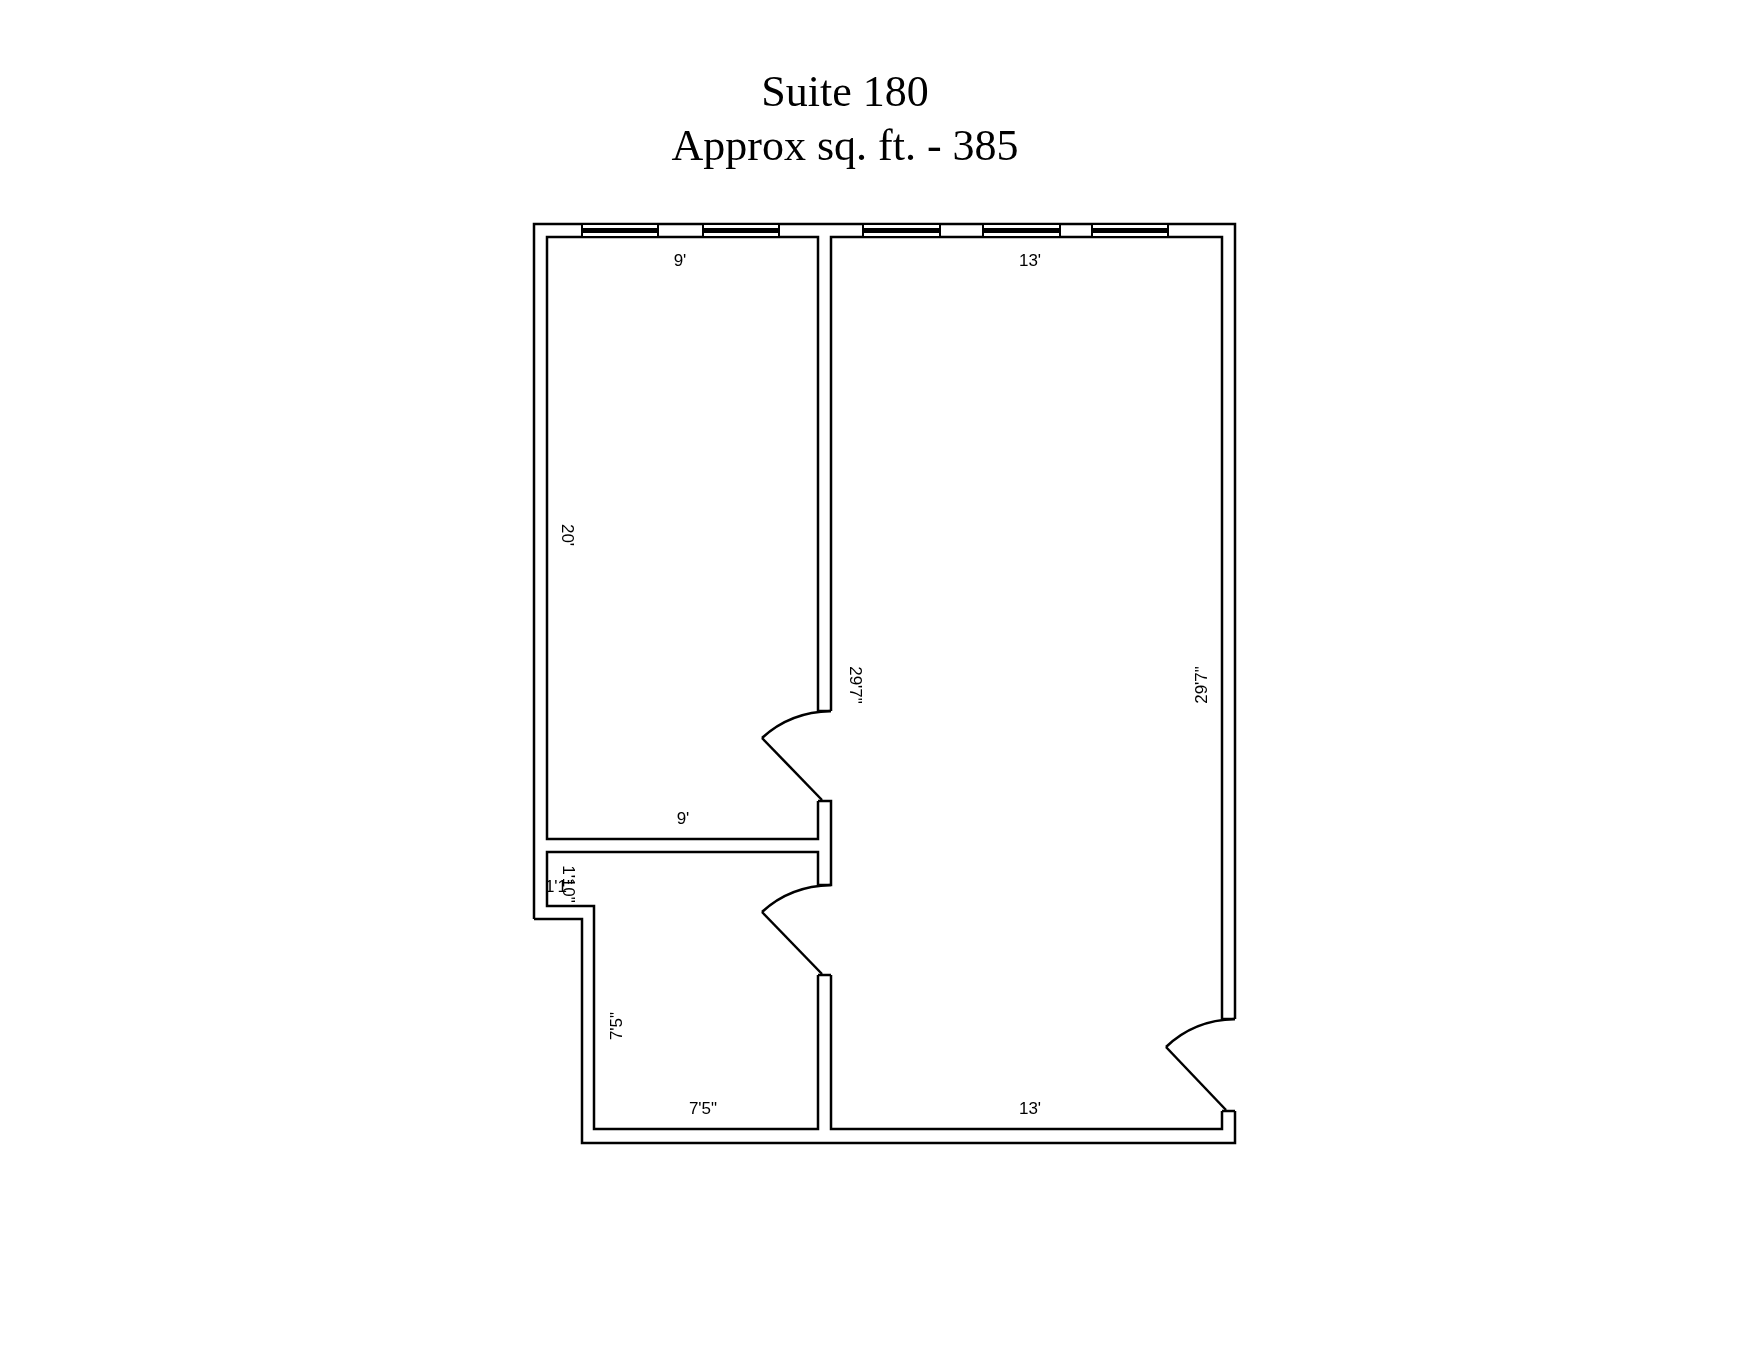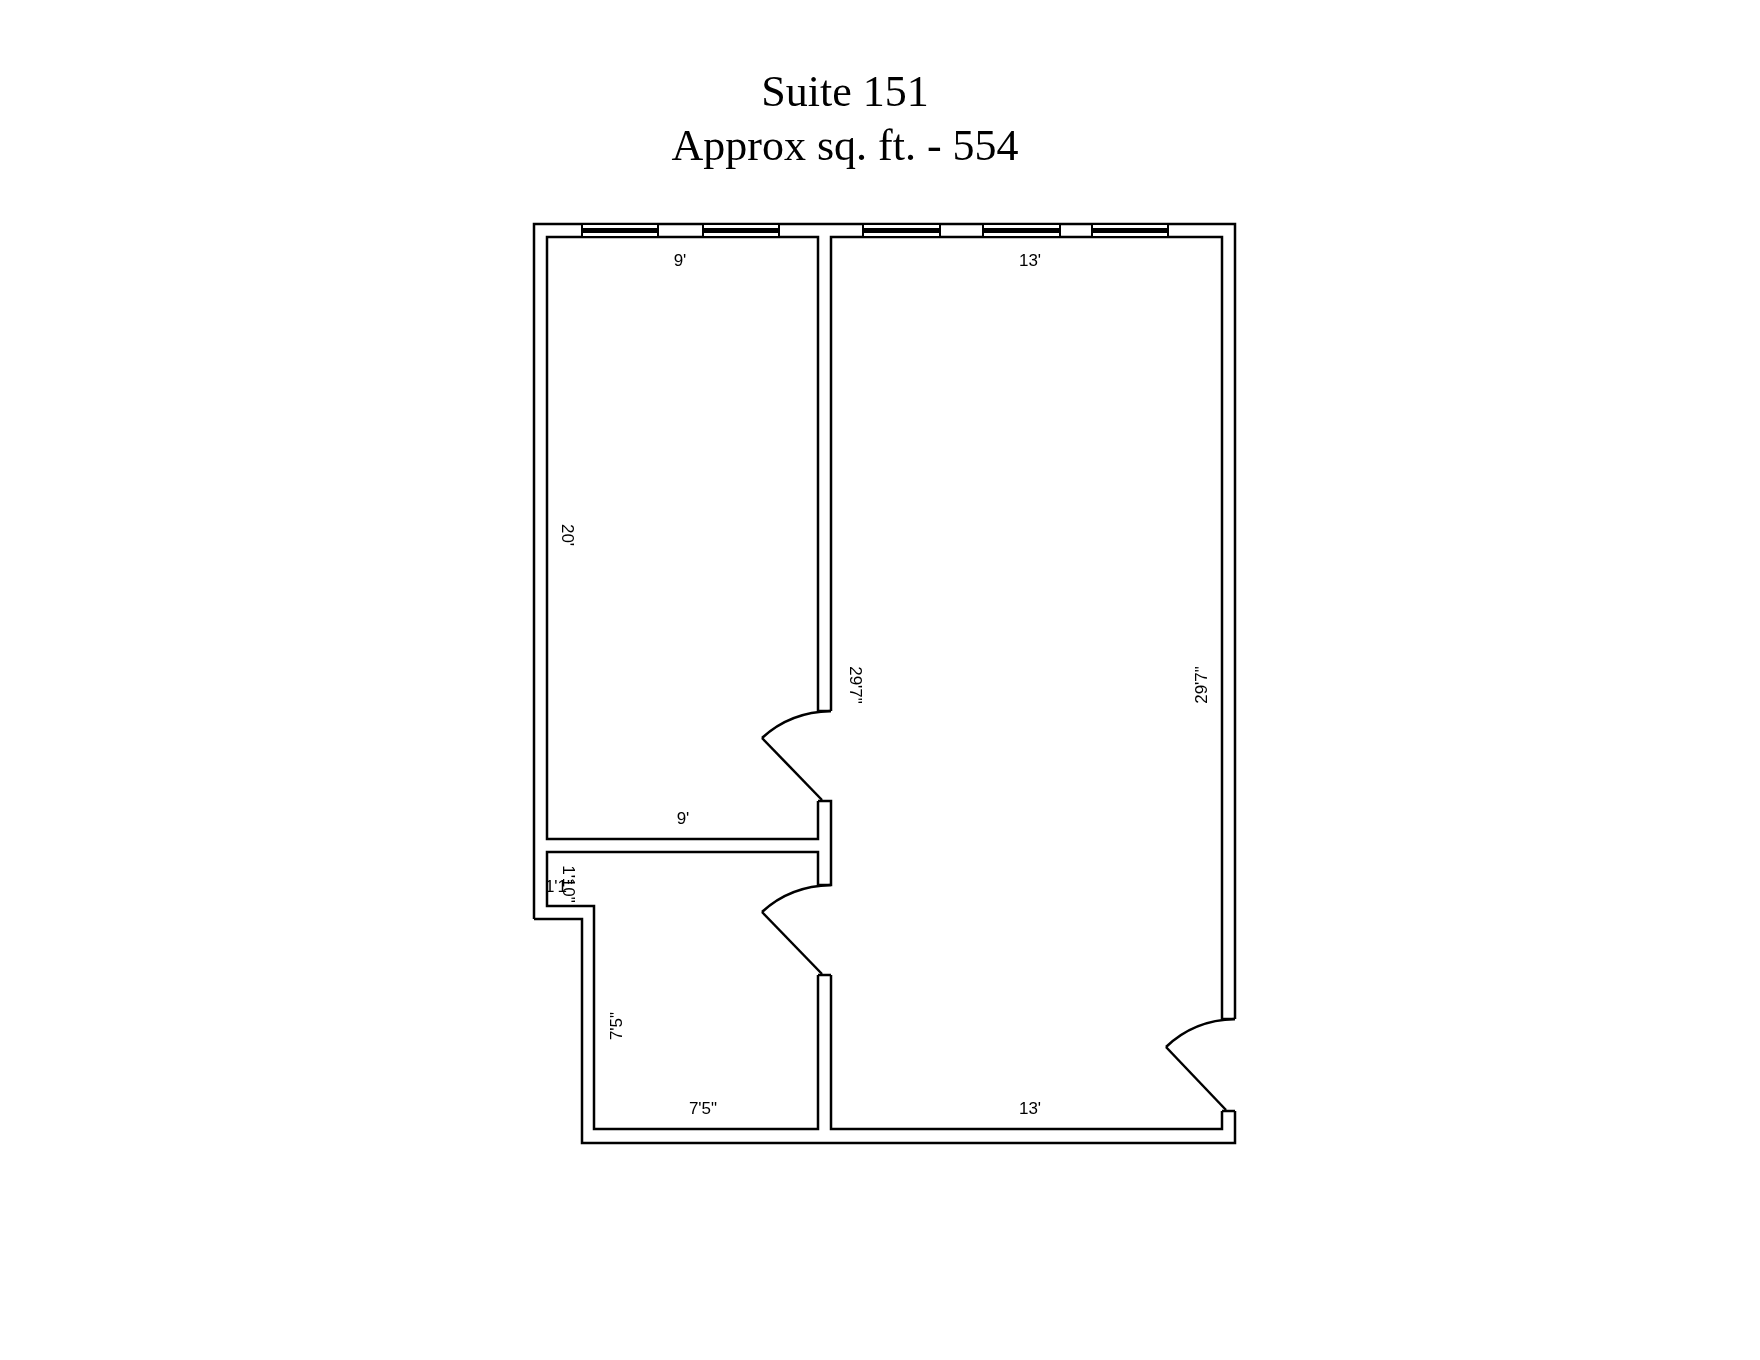--- a/index.html
+++ b/index.html
@@ -10,22 +10,22 @@
       font-size: 44px; line-height: 1;
     }
     #t1 { top: 70px; }
     #t2 { top: 124px; }
     svg { position: absolute; left: 0; top: 0; }
     .dim { font-family: "Liberation Sans", "DejaVu Sans", sans-serif; font-size: 17px; fill: #000; }
   </style>
 </head>
 <body>
 
-<div class="title" id="t1">Suite 151</div>
-<div class="title" id="t2">Approx sq. ft. - 554</div>
+<div class="title" id="t1">Suite 180</div>
+<div class="title" id="t2">Approx sq. ft. - 385</div>
 
 <svg width="1760" height="1360" viewBox="0 0 1760 1360">
   <g fill="none" stroke="#000" stroke-width="2.5">
 
     <polyline points="534,919 534,224 1235,224 1235,1019"></polyline>
     <polyline points="1235,1111 1235,1143 582,1143 582,919 534,919"></polyline>
 
     <polyline points="818,711 818,237 547,237 547,839 818,839 818,801"></polyline>
 
     <polyline points="818,885 818,852 547,852 547,906 594,906 594,1129 818,1129 818,975"></polyline>

